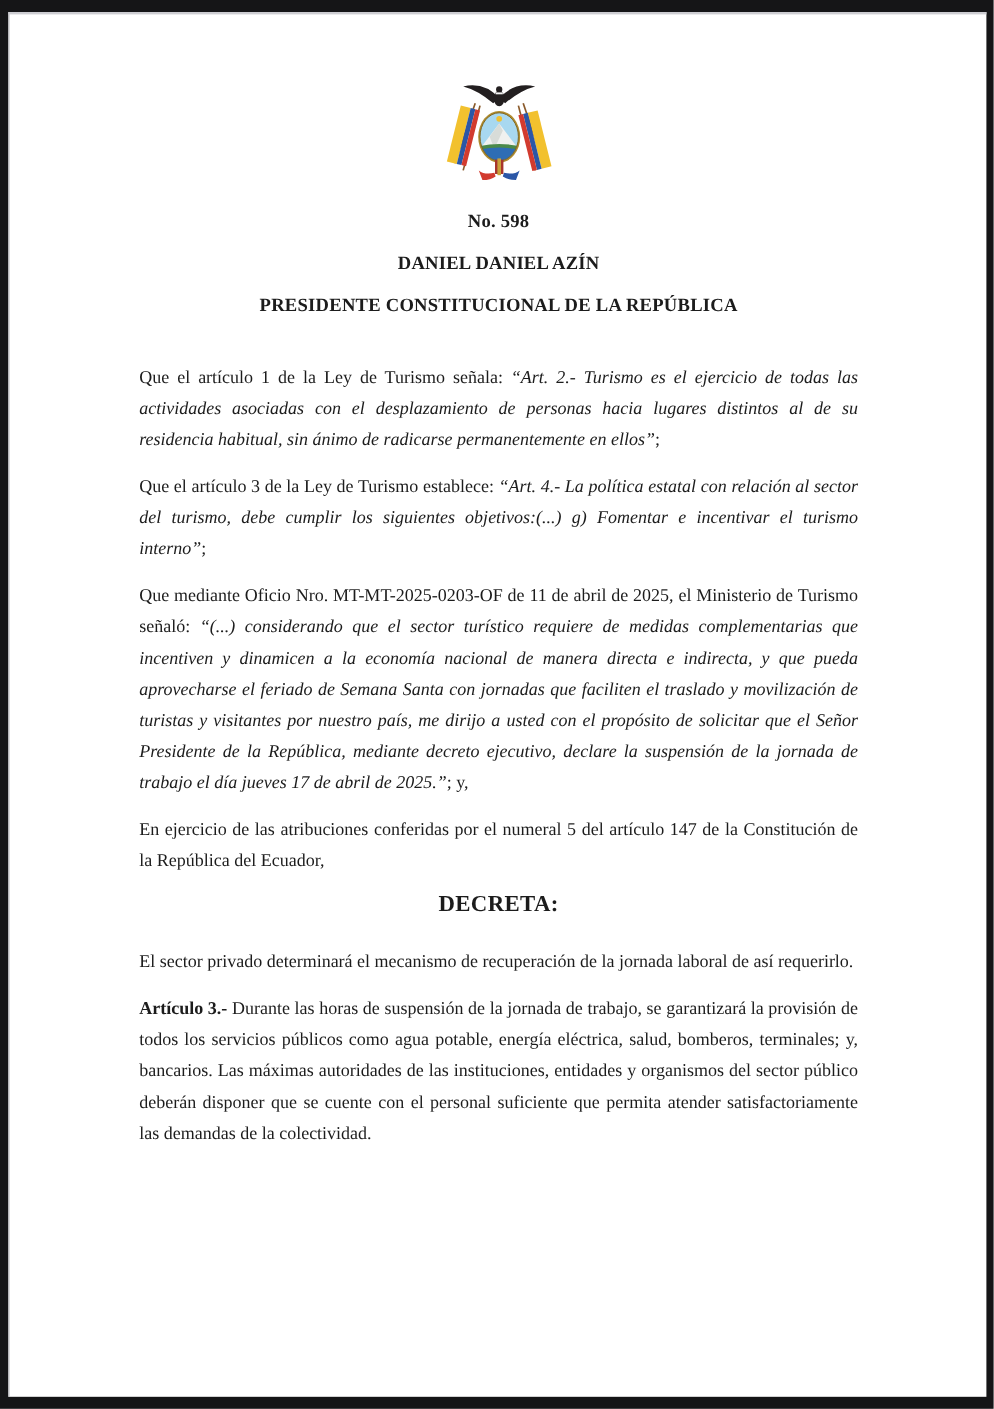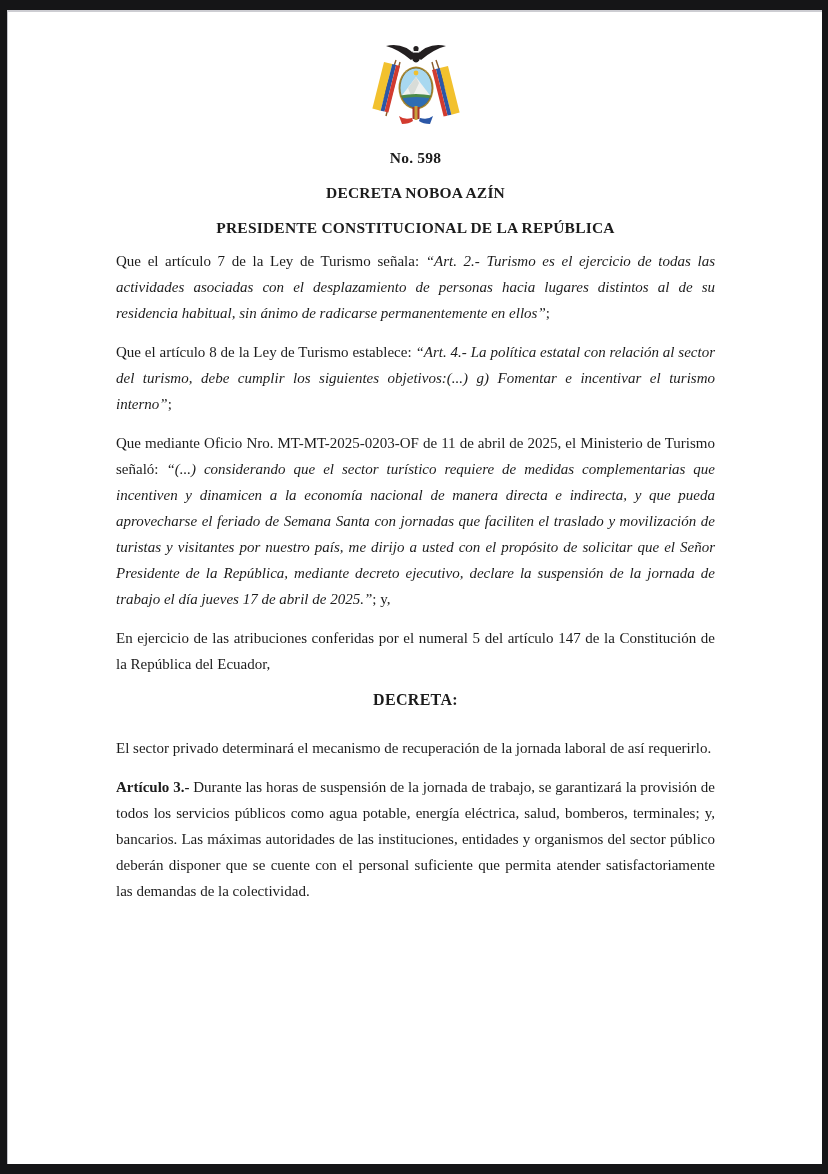--- a/index.html
+++ b/index.html
@@ -13,51 +13,51 @@
     position:absolute;
     left:7px;top:10px;
     width:815px;height:1154px;
     background:#ffffff;
     border-top:2px solid #cdcdd2;
     border-left:1px solid #c4c4ca;
     box-sizing:border-box;
     overflow:hidden;
   }
   .content{
-    padding:28px 107px 0 108px; 
+    padding:54px 107px 0 108px; 
     color:#1c1c1c;
     font-size:15px;
     line-height:26px;
   }
   .arms-wrap{
     text-align:center;
     margin-bottom:12px;
   }
   .arms-wrap svg{display:inline-block;}
   .hline{
     text-align:center;
     font-weight:bold;
     font-size:15.5px;
     line-height:20px;
     margin-bottom:15px;
     letter-spacing:.2px;
   }
-  .hline.last{margin-bottom:10px;}
+  .hline.last{margin-bottom:37px;}
   .paras p{
     margin:0 0 13px 0;
     text-align:justify;
   }
   .paras p:last-child{margin-bottom:0;}
   span.n{font-style:normal;}
   span.i{font-style:italic;}
   span.b{font-weight:bold;}
   .decreta{
     text-align:center;
     font-weight:bold;
-    font-size:16px;
+    font-size:19px;
     letter-spacing:.3px;
     margin:10px 0 22px 0;
   }
 </style>
 </head>
 <body>
 
 <div class="page">
   <div class="content">
 
@@ -110,26 +110,26 @@
         <g>
           <rect x="46.5" y="67" width="7" height="12" fill="#a8352c"></rect>
           <rect x="48.5" y="66" width="3" height="14" fill="#c8a13a"></rect>
           <path d="M46 78 Q38 80 33 76 L36 84 Q43 84 47 81 Z" fill="#d23b2f"></path>
           <path d="M54 78 Q62 80 67 76 L64 84 Q57 84 53 81 Z" fill="#2b57a7"></path>
         </g>
       </svg>
     </div>
 
     <div class="hline">No. 598</div>
-    <div class="hline">DECRETA NOBOA AZÍN</div>
+    <div class="hline">DANIEL DANIEL AZÍN</div>
     <div class="hline last">PRESIDENTE CONSTITUCIONAL DE LA REPÚBLICA</div>
 
     <div class="paras">
-        <p><span class="n">Que el artículo 7 de la Ley de Turismo señala: </span><span class="i">“Art. 2.- Turismo es el ejercicio de todas las actividades asociadas con el desplazamiento de personas hacia lugares distintos al de su residencia habitual, sin ánimo de radicarse permanentemente en ellos”</span><span class="n">;</span></p>
-        <p><span class="n">Que el artículo 8 de la Ley de Turismo establece: </span><span class="i">“Art. 4.- La política estatal con relación al sector del turismo, debe cumplir los siguientes objetivos:(...) g) Fomentar e incentivar el turismo interno”</span><span class="n">;</span></p>
+        <p><span class="n">Que el artículo 1 de la Ley de Turismo señala: </span><span class="i">“Art. 2.- Turismo es el ejercicio de todas las actividades asociadas con el desplazamiento de personas hacia lugares distintos al de su residencia habitual, sin ánimo de radicarse permanentemente en ellos”</span><span class="n">;</span></p>
+        <p><span class="n">Que el artículo 3 de la Ley de Turismo establece: </span><span class="i">“Art. 4.- La política estatal con relación al sector del turismo, debe cumplir los siguientes objetivos:(...) g) Fomentar e incentivar el turismo interno”</span><span class="n">;</span></p>
         <p><span class="n">Que mediante Oficio Nro. MT-MT-2025-0203-OF de 11 de abril de 2025, el Ministerio de Turismo señaló: </span><span class="i">“(...) considerando que el sector turístico requiere de medidas complementarias que incentiven y dinamicen a la economía nacional de manera directa e indirecta, y que pueda aprovecharse el feriado de Semana Santa con jornadas que faciliten el traslado y movilización de turistas y visitantes por nuestro país, me dirijo a usted con el propósito de solicitar que el Señor Presidente de la República, mediante decreto ejecutivo, declare la suspensión de la jornada de trabajo el día jueves 17 de abril de 2025.”</span><span class="n">; y,</span></p>
         <p><span class="n">En ejercicio de las atribuciones conferidas por el numeral 5 del artículo 147 de la Constitución de la República del Ecuador,</span></p>
       </div>
 
     <div class="decreta">DECRETA:</div>
 
     <div class="paras">
         <p><span class="n">El sector privado determinará el mecanismo de recuperación de la jornada laboral de así requerirlo.</span></p>
         <p><span class="b">Artículo 3.- </span><span class="n">Durante las horas de suspensión de la jornada de trabajo, se garantizará la provisión de todos los servicios públicos como agua potable, energía eléctrica, salud, bomberos, terminales; y, bancarios. Las máximas autoridades de las instituciones, entidades y organismos del sector público deberán disponer que se cuente con el personal suficiente que permita atender satisfactoriamente las demandas de la colectividad.</span></p>
       </div>

